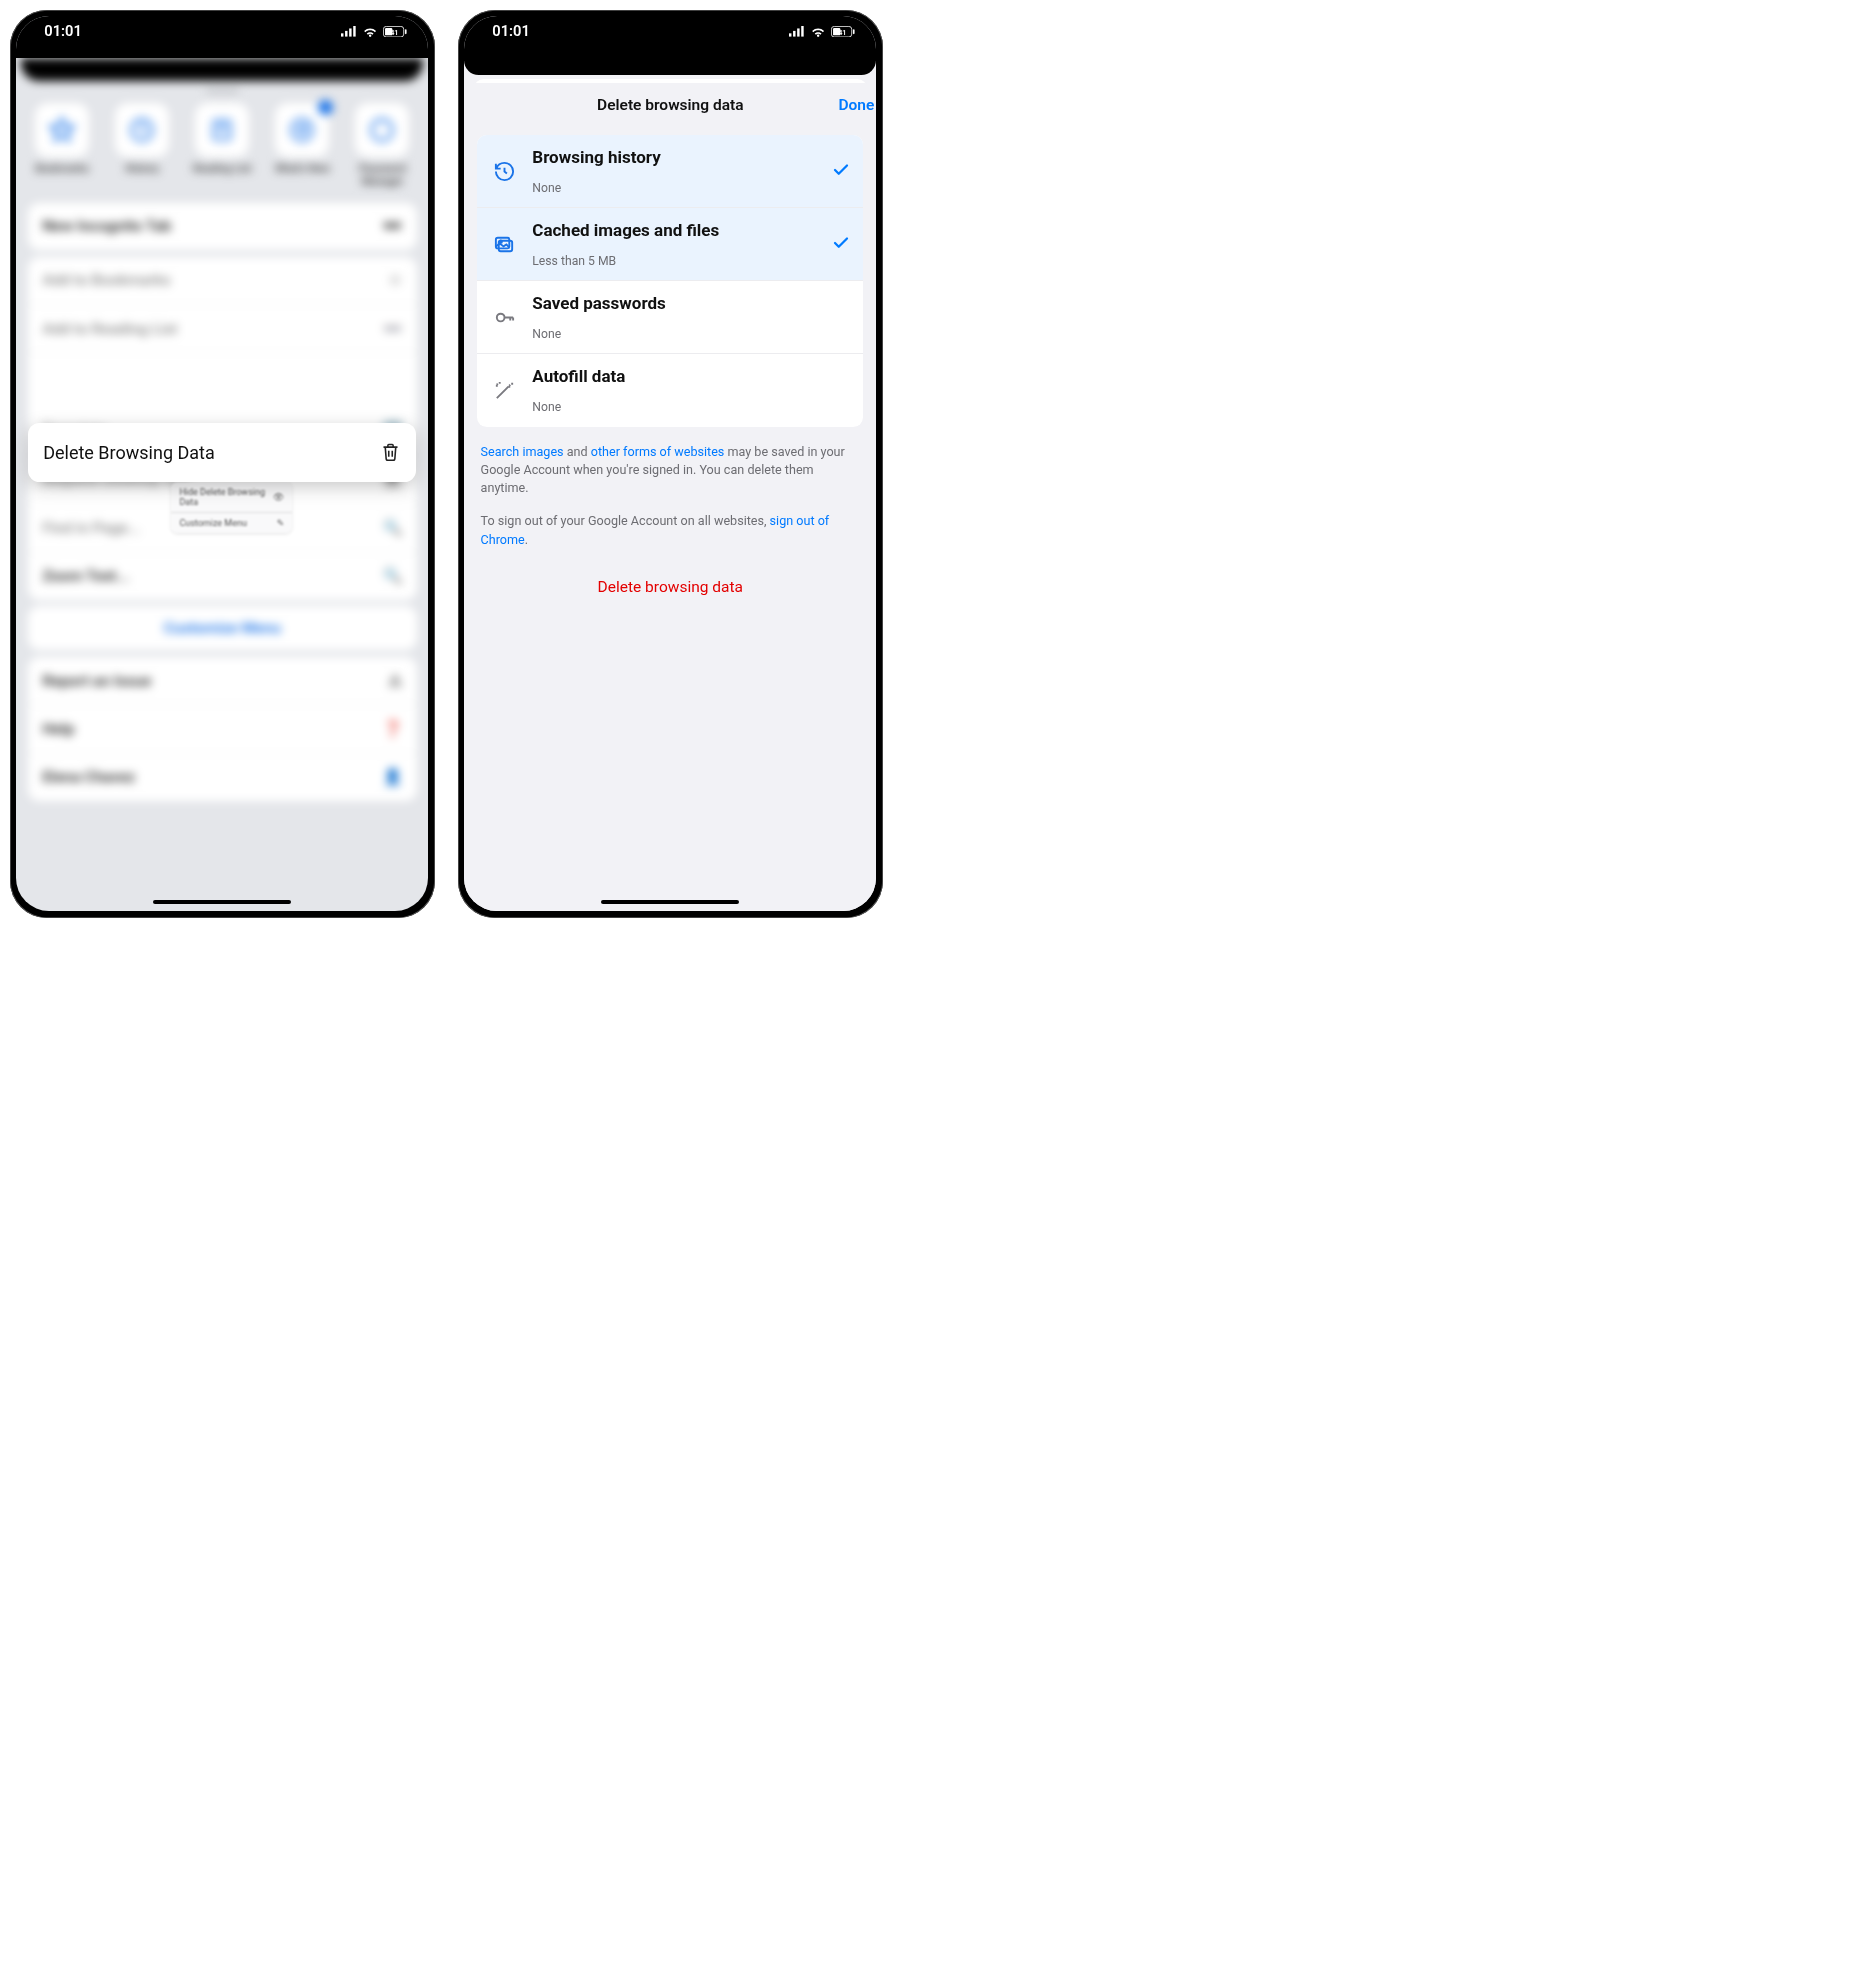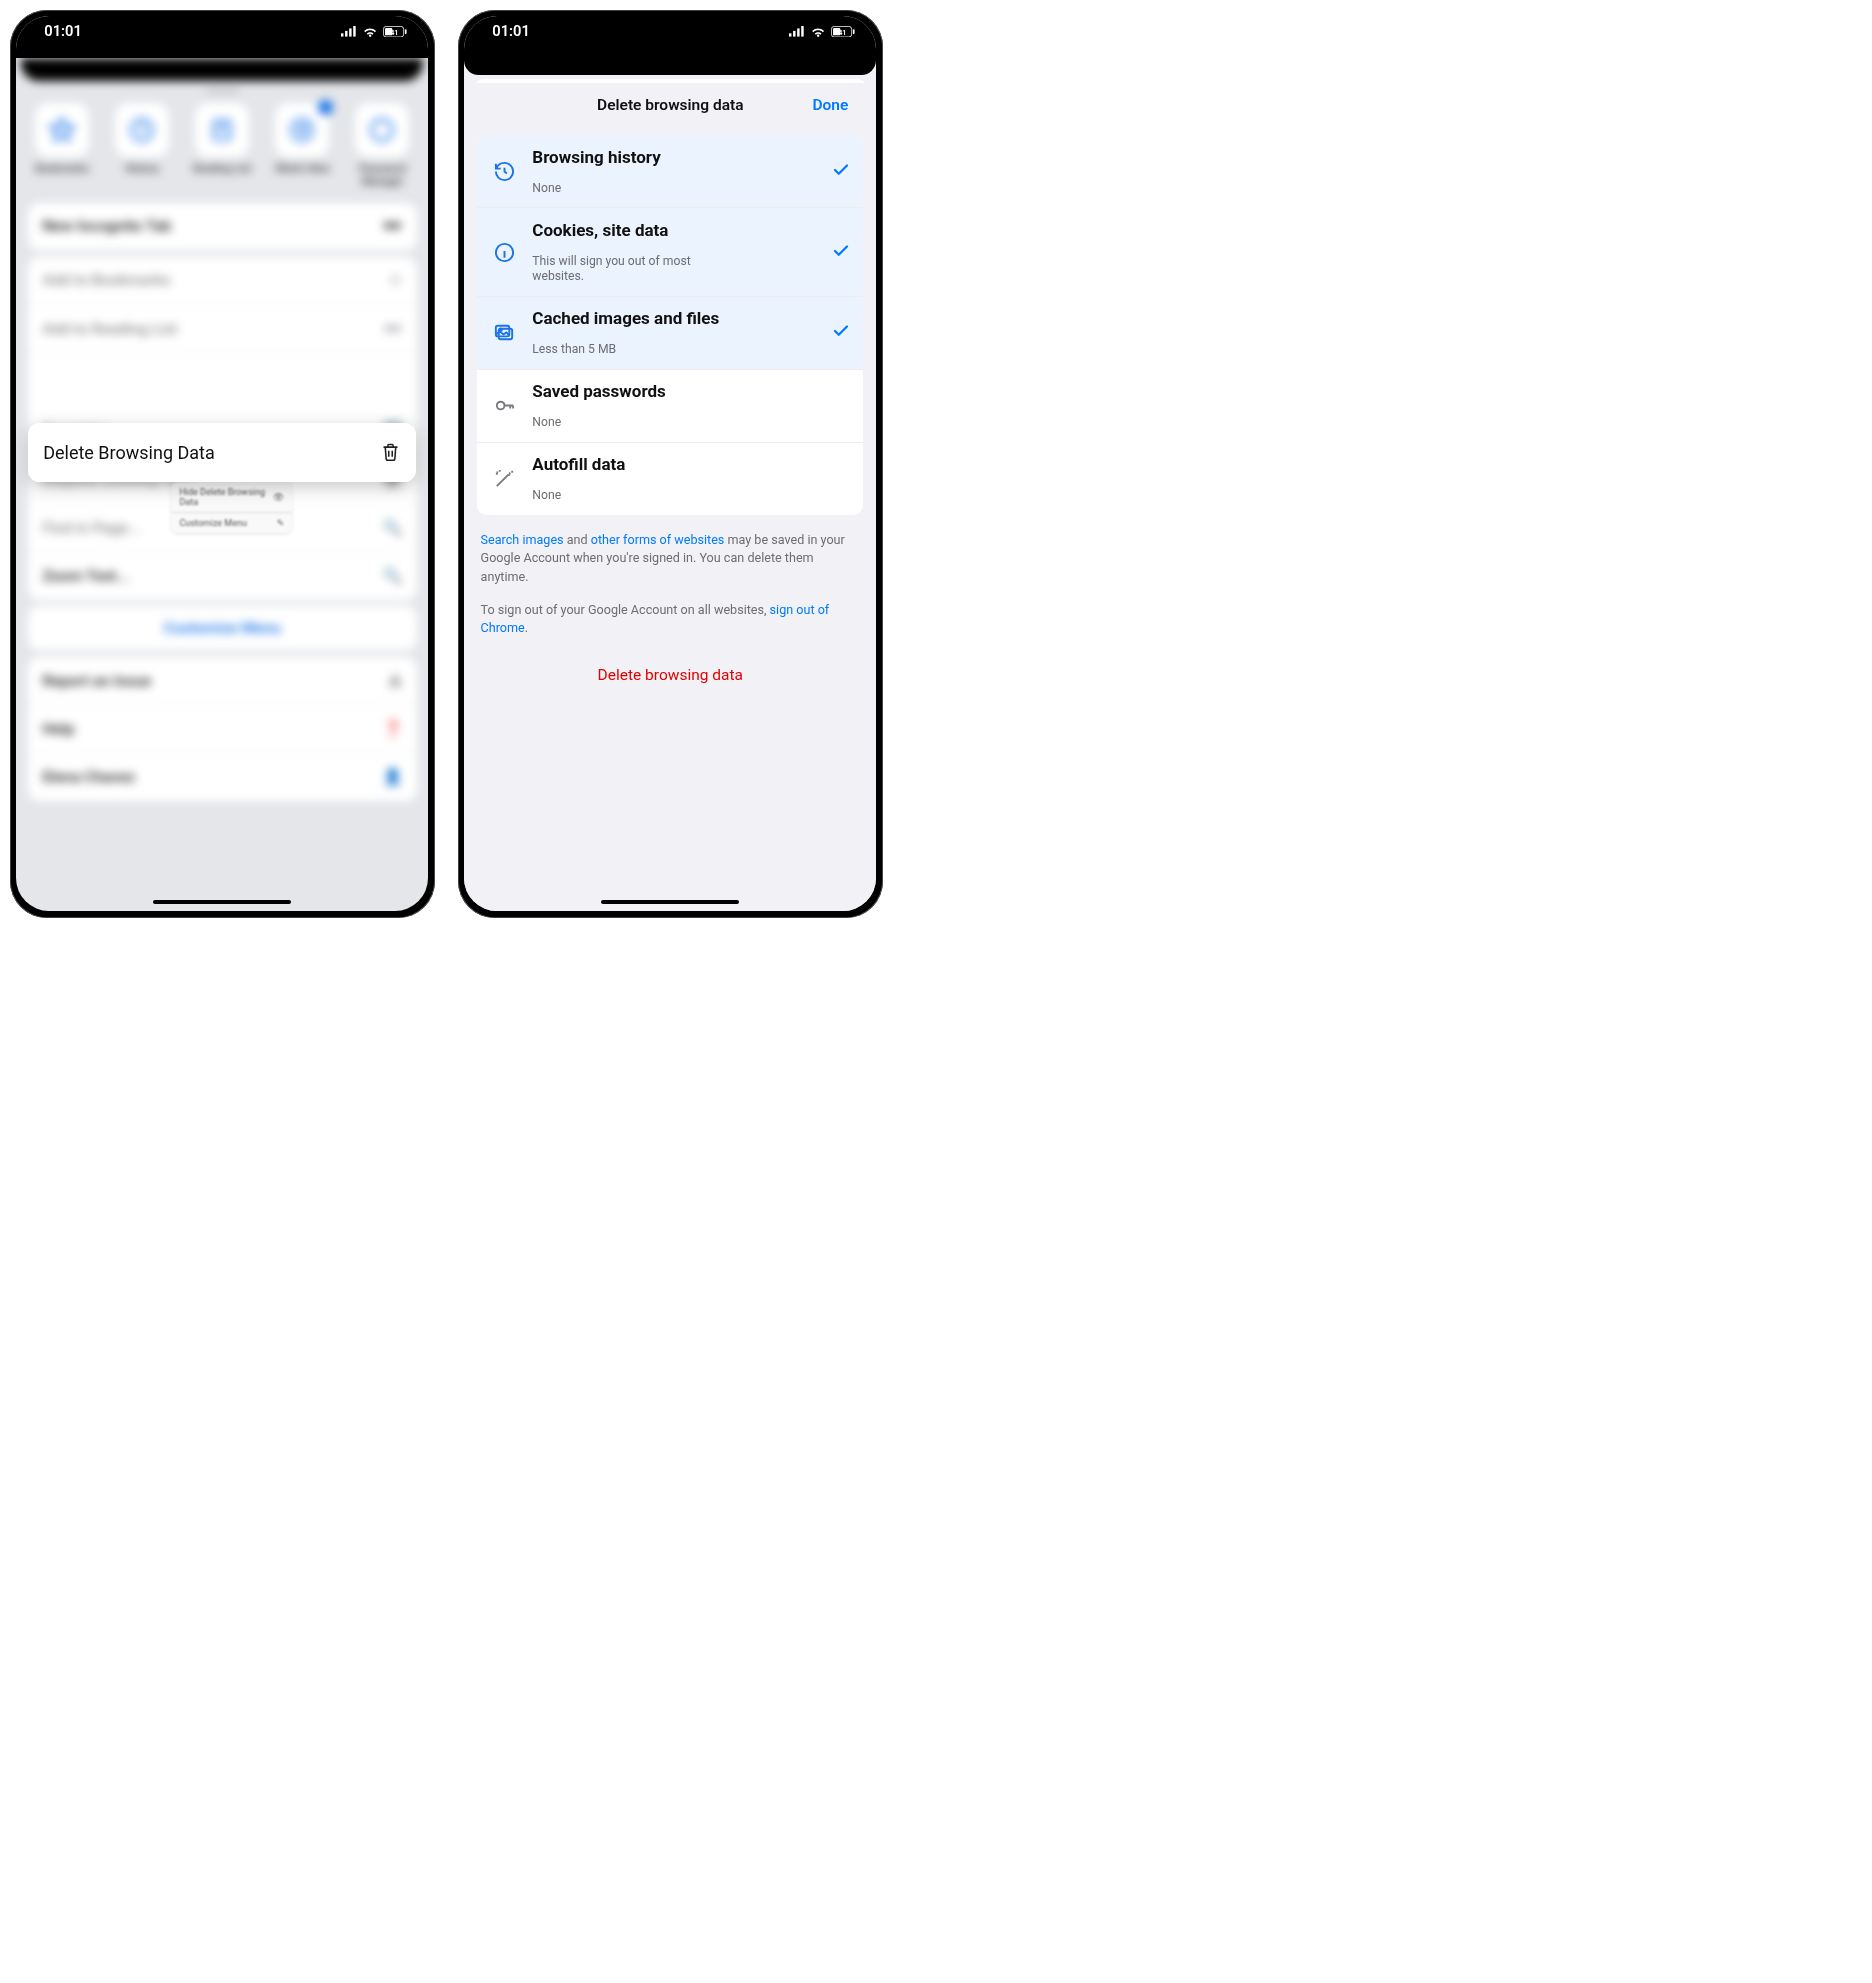--- a/index.html
+++ b/index.html
@@ -140,21 +140,21 @@
     position:absolute; left:0; right:0; top:67px; bottom:0;
     background:#f2f2f6; border-radius:11.4px 11.4px 0 0; overflow:hidden;
     display:flex; flex-direction:column;
   }
   .sheet-header {
     display:flex; align-items:center; justify-content:center;
     height:44px; position:relative; border-bottom:0;
   }
   .sheet-title { font-size:15.5px; font-weight:600; color:#111; }
   .sheet-done {
-    position:absolute; right:28px; top:50%; transform:translateY(-50%);
+    position:absolute; right:2px; top:50%; transform:translateY(-50%);
     font-size:15.5px; font-weight:600; color:#007aff;
   }
   .sheet-body { padding: 8.1px 13px 0; flex:1; overflow:auto; }
   .card {
     background:#fff; border-radius:9.8px; overflow:hidden; margin-bottom:16.3px;
   }
   .row {
     display:flex; align-items:center; padding:11.4px 13px; min-height:49px;
     border-bottom:0.8px solid #ececef;
   }
@@ -392,35 +392,20 @@
               </span>
             <div class="text">
               <div class="title">Browsing history</div>
               <div class="sub">None</div>
             </div>
             <span class="check"><svg width="18" height="18" viewBox="0 0 24 24" fill="none" stroke="currentColor" stroke-width="3" stroke-linecap="round" stroke-linejoin="round">
                   <path d="M4 12l5 5L20 6"></path>
                 </svg></span>
           </div>
 
-          <div class="row selected">
-            <span class="icon">
-                <svg width="23" height="23" viewBox="0 0 24 24" fill="none" stroke="currentColor" stroke-width="2">
-                  <circle cx="12" cy="12" r="9"></circle>
-                  <path d="M12 8.5h.01M11 11.5h1v5h1"></path>
-                </svg>
-              </span>
-            <div class="text">
-              <div class="title">Cookies, site data</div>
-              <div class="sub" style="max-width:171px">This will sign you out of most websites.</div>
-            </div>
-            <span class="check"><svg width="18" height="18" viewBox="0 0 24 24" fill="none" stroke="currentColor" stroke-width="3" stroke-linecap="round" stroke-linejoin="round">
-                  <path d="M4 12l5 5L20 6"></path>
-                </svg></span>
-          </div>
 
           <div class="row selected">
             <span class="icon">
                 <svg width="23" height="23" viewBox="0 0 24 24" fill="none" stroke="currentColor" stroke-width="2">
                   <rect x="6" y="8" width="14" height="11" rx="2"></rect>
                   <rect x="3" y="5" width="14" height="11" rx="2"></rect>
                   <circle cx="8" cy="9" r="1.3" fill="currentColor"></circle>
                   <path d="M3 14l4-3 4 3 3-2 3 3"></path>
                 </svg>
               </span>

